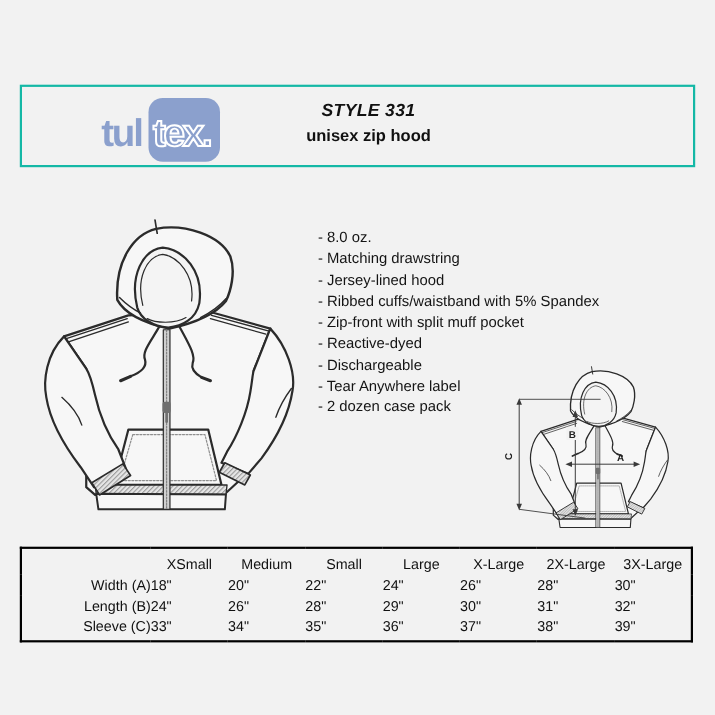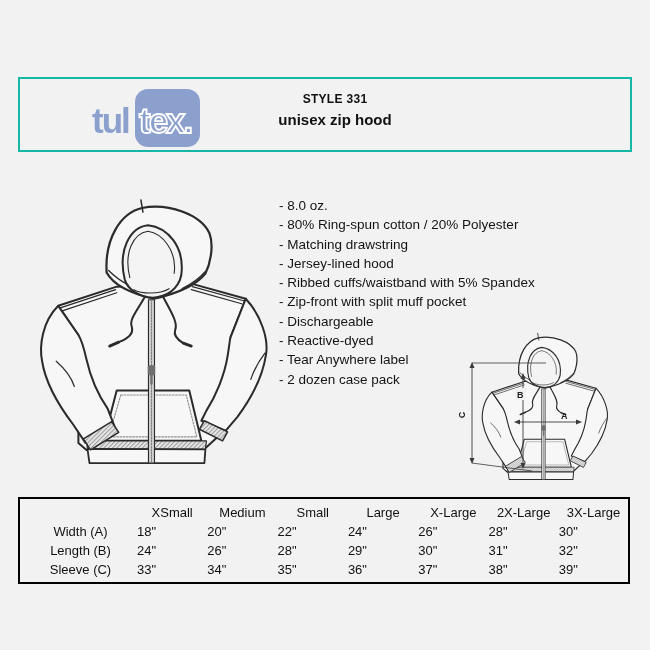--- a/index.html
+++ b/index.html
@@ -4,37 +4,37 @@
 <style>
   html,body{margin:0;padding:0;}
   .page{position:relative;width:650px;height:650px;background:#f2f2f2;
         font-family:"Liberation Sans",sans-serif;color:#111;overflow:hidden;}
 
   
   .header-box{position:absolute;left:18px;top:77px;width:610px;height:71px;
               border:2px solid #14b8a6;}
   .logo-svg{position:absolute;left:70px;top:7px;width:120px;height:64px;}
   .header-text{position:absolute;left:150px;top:13px;width:330px;text-align:center;}
-  .style-title{font-size:12px;font-weight:bold;letter-spacing:.3px;}
+  .style-title{font-size:16px;font-weight:bold;letter-spacing:.3px;font-style:italic;}
   .style-sub{font-size:15px;font-weight:bold;margin-top:5px;}
 
   
   .main-illustration{position:absolute;left:28px;top:192px;width:252px;height:276px;}
-  .features{position:absolute;left:276px;top:193px;margin:3px;padding:0;list-style:none;}
+  .features{position:absolute;left:276px;top:193px;margin:13px;padding:0;list-style:none;}
   .features li{font-size:13.5px;line-height:19.3px;white-space:nowrap;color:#141414;}
   .size-diagram{position:absolute;left:458px;top:322px;width:176px;height:166px;}
 
   
   .size-table-wrap{position:absolute;left:18px;top:497px;}
   table.size-table{border-collapse:collapse;border:2px solid #000;width:610px;
                    table-layout:fixed;background:transparent;}
   table.size-table td,table.size-table th{font-size:13px;font-weight:normal;
       height:19px;padding:0;color:#111;}
   table.size-table th{height:21px;vertical-align:bottom;padding-bottom:2px;}
-  table.size-table .row-label{text-align:center;padding-left:4px;}
+  table.size-table .row-label{text-align:right;padding-left:4px;}
   table.size-table tr:last-child td{padding-bottom:3px;}
 </style>
 </head>
 <body>
 
 <div class="page">
 
   <svg width="0" height="0" style="position:absolute" aria-hidden="true">
     <defs>
       <pattern id="rib" width="3" height="3" patternUnits="userSpaceOnUse" patternTransform="rotate(45)">
@@ -101,27 +101,26 @@
       <div class="style-sub">unisex zip hood</div>
     </div>
   </div>
 
   <svg class="main-illustration" viewBox="0 0 250 270">
     <use href="#hoodie-sym" width="250" height="270"></use>
   </svg>
 
   <ul class="features">
       <li>- 8.0 oz.</li>
-      <li>- 80% Ring-spun cotton / 20% Polyester</li>
       <li>- Matching drawstring</li>
       <li>- Jersey-lined hood</li>
       <li>- Ribbed cuffs/waistband with 5% Spandex</li>
       <li>- Zip-front with split muff pocket</li>
+      <li>- Reactive-dyed</li>
       <li>- Dischargeable</li>
-      <li>- Reactive-dyed</li>
       <li>- Tear Anywhere label</li>
       <li>- 2 dozen case pack</li>
     </ul>
 
   <svg class="size-diagram" viewBox="0 0 176 166">
     <g transform="translate(17,8) scale(0.56)">
       <use href="#hoodie-sym" width="250" height="270"></use>
     </g>
     <g stroke="#3a3a3a" stroke-width="0.9" fill="none">
       <path d="M14,45 L14,138"></path>

